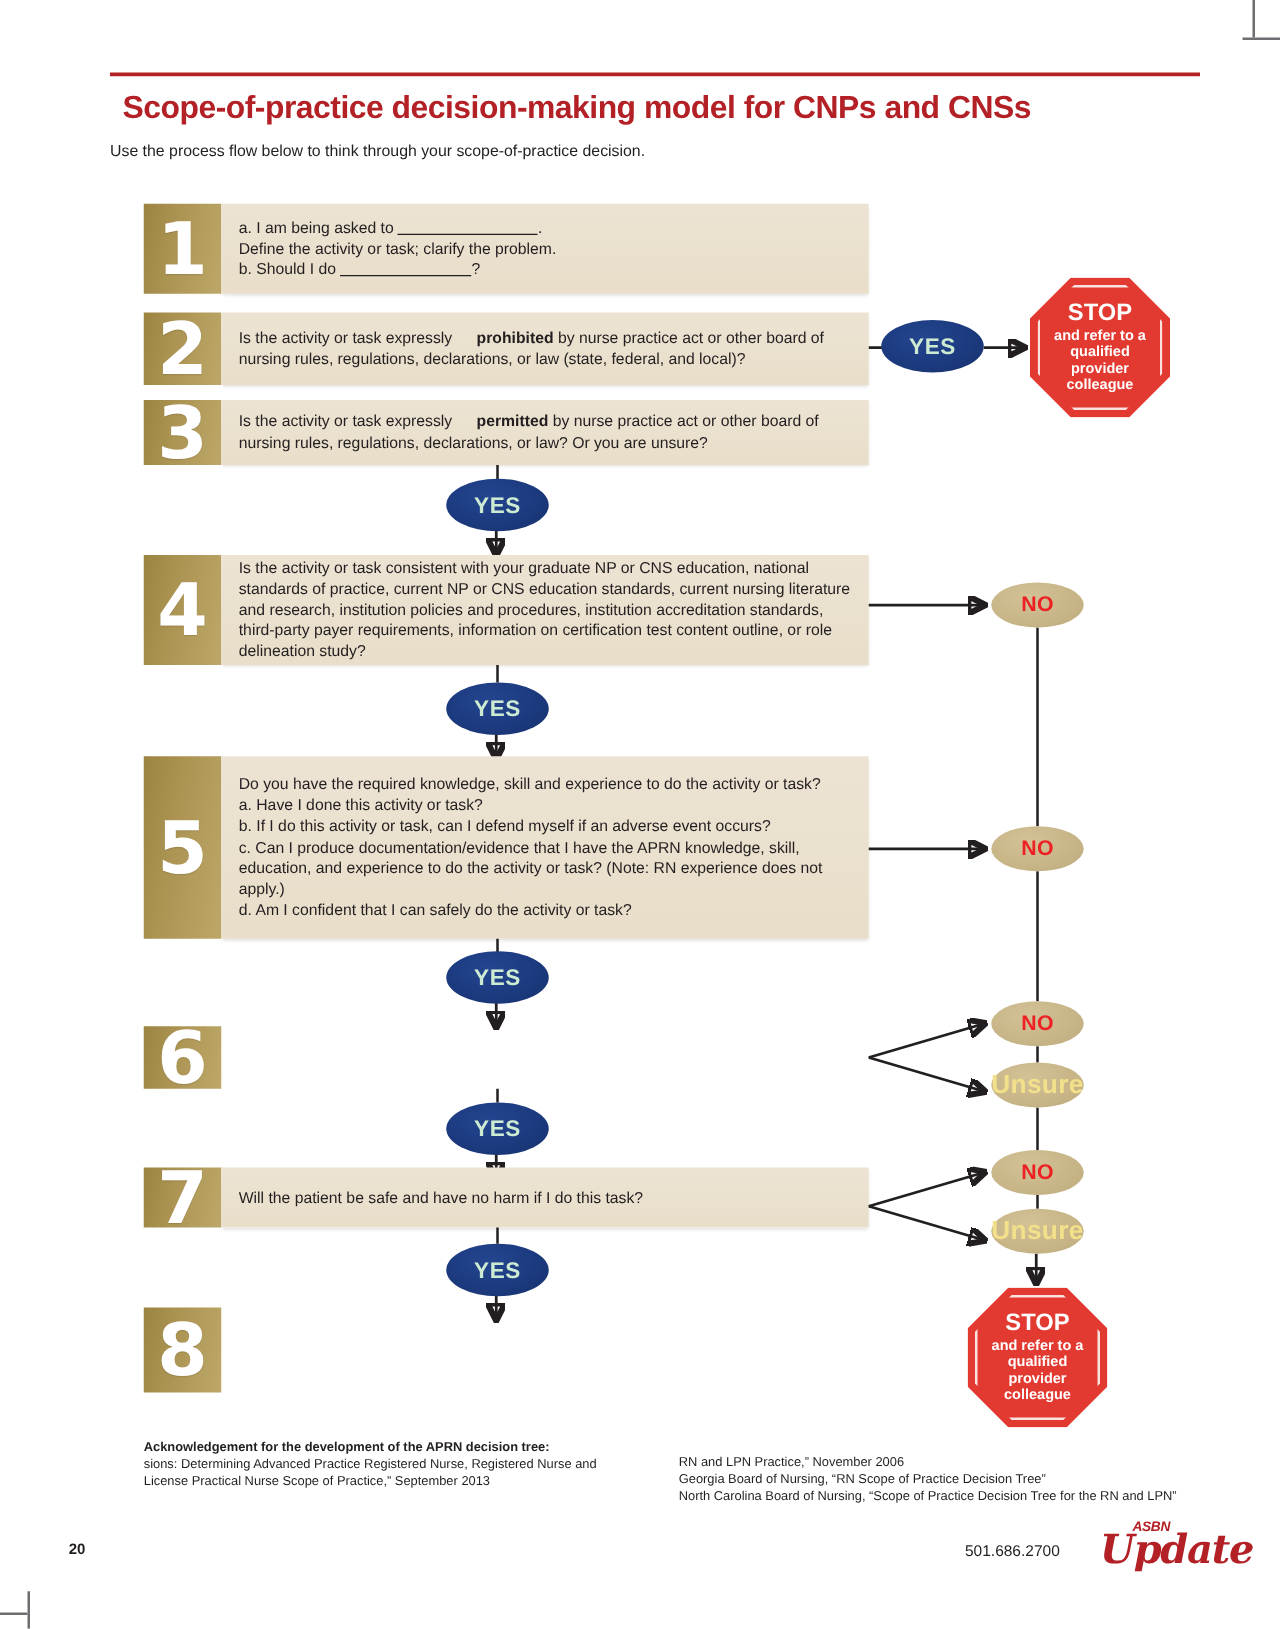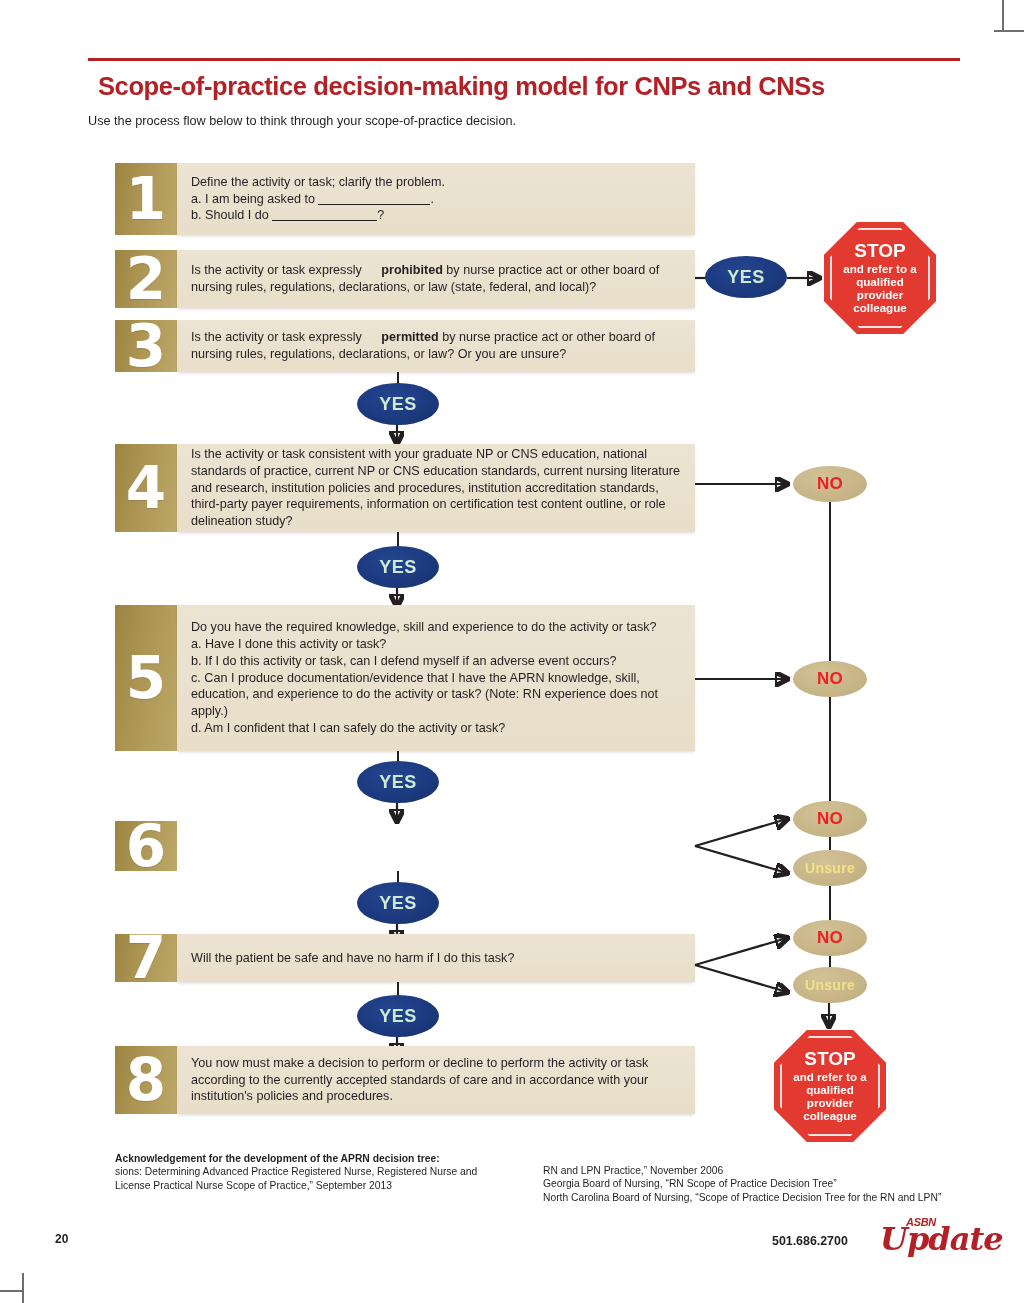--- a/index.html
+++ b/index.html
@@ -75,21 +75,21 @@
   
   .oval{
     position:absolute;
     width:74px;height:36px;border-radius:50%;
     background:radial-gradient(ellipse at 40% 32%,#d3c296 0%,#c9b78a 50%,#bfab7c 100%);
     display:flex;align-items:center;justify-content:center;
     font-size:17px;font-weight:bold;letter-spacing:.3px;
     z-index:5;
   }
   .oval.no{color:#ed2024;}
-  .oval.unsure{color:#f3e08a;font-size:14px;}
+  .oval.unsure{color:#f3e08a;font-size:21px;}
 
   
   .stop{
     position:absolute;
     width:112px;height:112px;
     background:#e23a31;
     clip-path:polygon(29.3% 0,70.7% 0,100% 29.3%,100% 70.7%,70.7% 100%,29.3% 100%,0 70.7%,0 29.3%);
     display:flex;flex-direction:column;align-items:center;justify-content:center;
     color:#ffffff;text-align:center;z-index:5;
     box-sizing:border-box;padding:6px;
@@ -112,21 +112,21 @@
 
   
   .ack{position:absolute;font-size:10.3px;line-height:1.30;color:#231f20;}
   .ack .hd{font-weight:bold;}
   .pagenum{
     position:absolute;left:55px;top:1232px;
     font-size:12px;font-weight:bold;color:#231f20;
   }
   .phone{
     position:absolute;left:772px;top:1234px;
-    font-size:12.4px;font-weight:bold;color:#231f20;
+    font-size:12.4px;font-weight:normal;color:#231f20;
   }
   .logo{
     position:absolute;left:880px;top:1216px;width:110px;height:42px;
   }
   .logo .upd{
     position:absolute;left:0;top:4px;
     font-family:"DejaVu Serif","Liberation Serif",serif;
     font-style:italic;font-weight:bold;font-size:32px;
     color:#b32025;letter-spacing:-1px;
   }
@@ -147,22 +147,22 @@
   <div class="crop v" style="left:22px;top:1273px;"></div>
   <div class="crop h" style="left:0px;top:1290px;width:22px;"></div>
 
   <div class="rule"></div>
   <div class="title">Scope-of-practice decision-making model for CNPs and CNSs</div>
   <div class="subtitle">Use the process flow below to think through your scope-of-practice decision.</div>
 
   <div class="step" style="left:115px;top:163px;width:580px;height:72px;">
     <div class="step-num">1</div>
     <div class="step-body">
+      <div>a. I am being asked to <span class="blank"></span>.</div>
       <div>Define the activity or task; clarify the problem.</div>
-      <div>a. I am being asked to <span class="blank"></span>.</div>
       <div>b. Should I do <span class="blank short"></span>?</div>
     </div>
   </div>
 
   <div class="step" style="left:115px;top:250px;width:580px;height:58px;">
     <div class="step-num">2</div>
     <div class="step-body">
       <div><span>Is the activity or task expressly </span><b>prohibited</b><span> by nurse practice act or other board of nursing rules, regulations, declarations, or law (state, federal, and local)?</span></div>
     </div>
   </div>
@@ -343,23 +343,20 @@
     <defs>
         <marker id="ah11" markerWidth="7" markerHeight="7" refX="5.6" refY="3.2" orient="auto">
           <path d="M0,0 L6.4,3.2 L0,6.4 z" fill="#231f20" stroke="none"></path>
         </marker>
       </defs>
     <line x1="9" y1="0" x2="9" y2="19" marker-end="url(#ah11)"></line>
   </svg>
 
   <div class="step" style="left:115px;top:1046px;width:580px;height:68px;">
     <div class="step-num">8</div>
-    <div class="step-body">
-      <div>You now must make a decision to perform or decline to perform the activity or task according to the currently accepted standards of care and in accordance with your institution's policies and procedures.</div>
-    </div>
   </div>
 
   <div class="ack" style="left:115px;top:1152px;width:420px;">
     <div class="hd">Acknowledgement for the development of the APRN decision tree:</div>
     <div>sions: Determining Advanced Practice Registered Nurse, Registered Nurse and</div>
     <div>License Practical Nurse Scope of Practice,” September 2013</div>
   </div>
   <div class="ack" style="left:543px;top:1164px;width:440px;">
     <div>RN and LPN Practice,” November 2006</div>
     <div>Georgia Board of Nursing, “RN Scope of Practice Decision Tree”</div>

